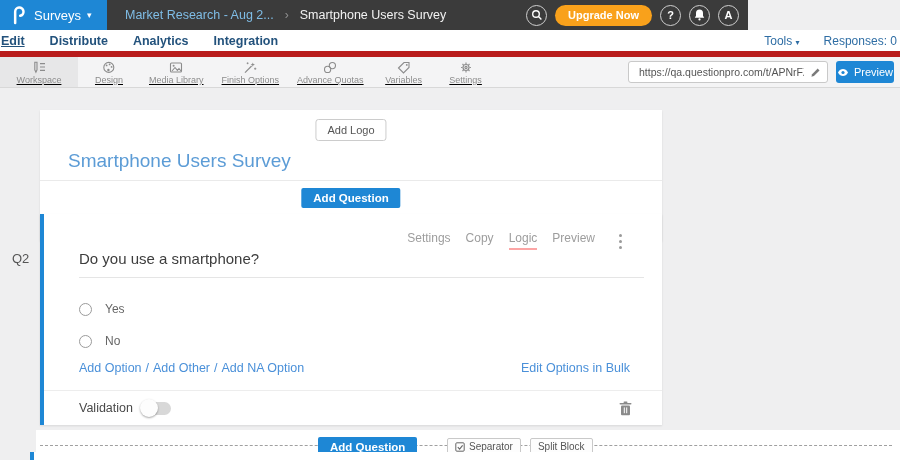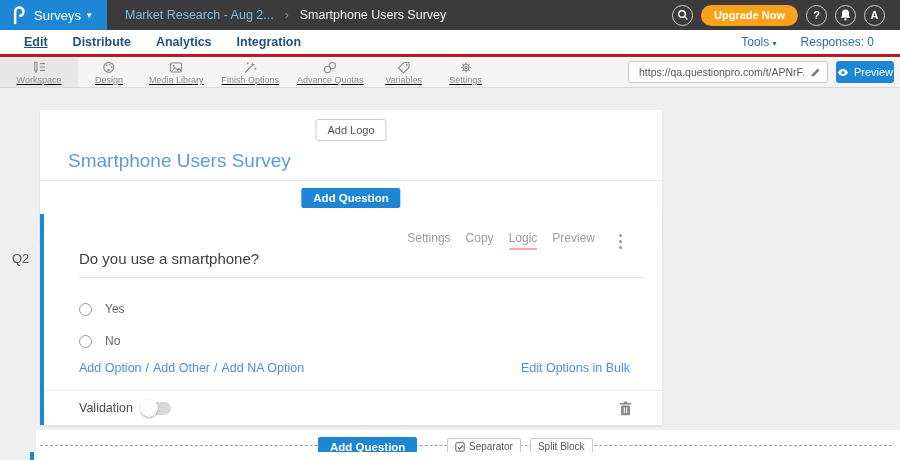--- a/index.html
+++ b/index.html
@@ -6,45 +6,45 @@
   html,body { margin:0; padding:0; }
   body {
     width:900px; height:460px; position:relative; overflow:hidden;
     background:#efeff0;
     font-family:"Liberation Sans", sans-serif;
     -webkit-font-smoothing:antialiased;
   }
   button { font-family:inherit; }
 
   
-  .topbar { position:absolute; left:0; top:0; width:900px; height:30px;
+  .topbar { position:absolute; left:0; top:0; width:748px; height:30px;
     background:#3b3b3b; display:flex; align-items:center; }
   .brand { width:107px; height:30px; background:#1e87d5; display:flex;
     align-items:center; padding-left:11px; color:#fff; font-size:13px;
     cursor:pointer; gap:8px; flex:0 0 auto; }
   .brand .caret { font-size:9px; margin-left:-2px; }
   .breadcrumb { display:flex; align-items:center; gap:11px; margin-left:18px;
     font-size:12.5px; white-space:nowrap; }
   .bc-parent { color:#7fbde6; cursor:pointer; }
   .bc-sep { color:#8f8f8f; font-size:12px; }
   .bc-current { color:#f2f2f2; }
   .top-actions { margin-left:auto; display:flex; align-items:center; gap:8px;
-    padding-right:15px; }
+    padding-right:9px; }
   .circle-btn { width:21px; height:21px; border-radius:50%;
     border:1px solid #cfcfcf; background:transparent; color:#fff;
     display:flex; align-items:center; justify-content:center;
     font-size:11px; font-weight:bold; padding:0; cursor:pointer; }
   .upgrade-btn { background:#f9a11b; color:#fff; border:none; height:21px;
     border-radius:11px; padding:0 13px; font-size:11px; font-weight:bold;
     cursor:pointer; }
 
   
   .menubar { position:absolute; left:0; top:30px; width:900px; height:27px;
-    background:#fff; border-bottom:3px solid #b91c1c; display:flex;
-    align-items:center; padding:0 24px; }
+    background:#fff; border-bottom:6px solid #b91c1c; display:flex;
+    align-items:center; padding:0 1px; }
   .menu-item { font-size:12.5px; font-weight:bold; color:#23527c;
     margin-right:25px; cursor:pointer; }
   .menu-item.active { text-decoration:underline; }
   .menubar-right { margin-left:auto; display:flex; align-items:center;
     gap:24px; font-size:12px; color:#2e6da4; padding-right:2px; }
   .tools-item { cursor:pointer; }
   .tools-item .caret { font-size:8px; }
 
   
   .toolbar { position:absolute; left:0; top:57px; width:900px; height:31px;

